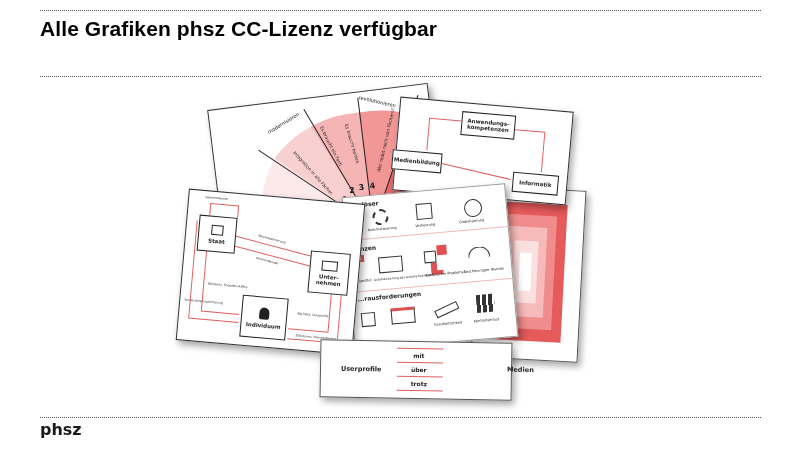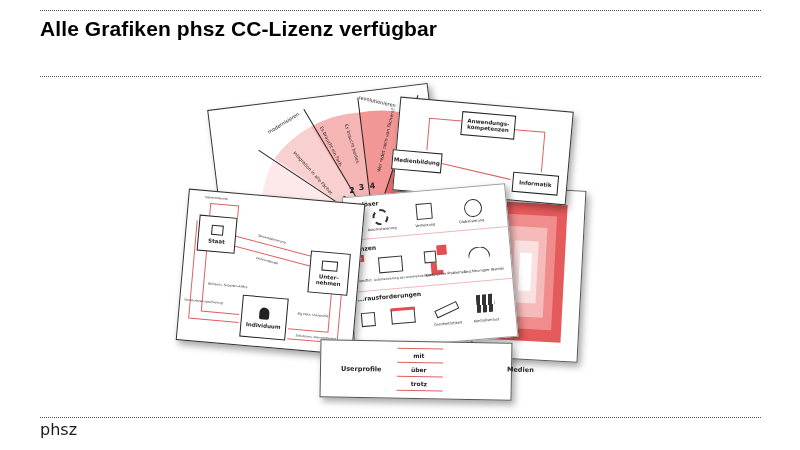--- a/index.html
+++ b/index.html
@@ -1,19 +1,19 @@
 <!DOCTYPE html>
 <html><head>
 <meta charset="utf-8">
 <style>
   html, body { margin:0; padding:0; }
   body { width:800px; height:450px; background:#ffffff; position:relative; overflow:hidden; font-family:"Liberation Sans", sans-serif; }
   .rule { position:absolute; left:40px; width:721px; height:0; border-top:1px dotted #555; }
   .title { position:absolute; left:40px; top:17px; font-size:21px; font-weight:bold; color:#000; letter-spacing:0.1px; }
-  .footer { position:absolute; left:40px; top:420px; font-size:16px; font-weight:normal; color:#1a1a1a; font-family:"DejaVu Sans", sans-serif; }
+  .footer { position:absolute; left:40px; top:420px; font-size:16px; font-weight:bold; color:#1a1a1a; font-family:"DejaVu Sans", sans-serif; }
   .collage { position:absolute; left:170px; top:88px; width:440px; height:320px; }
   .card { position:absolute; background:#fff; border:1px solid #333; box-shadow:3px 4px 7px rgba(0,0,0,0.35); }
   .txt { position:absolute; font-family:"DejaVu Sans", sans-serif; color:#222; white-space:nowrap; }
   .box { position:absolute; background:#fff; border:1.5px solid #222; display:flex; align-items:center; justify-content:center; text-align:center; font-family:"DejaVu Sans", sans-serif; font-weight:bold; color:#222; }
 </style>
 </head>
 <body>
 
 <div class="rule" style="top:10px;"></div>
 <div class="title">Alle Grafiken phsz CC-Lizenz verfügbar</div>

